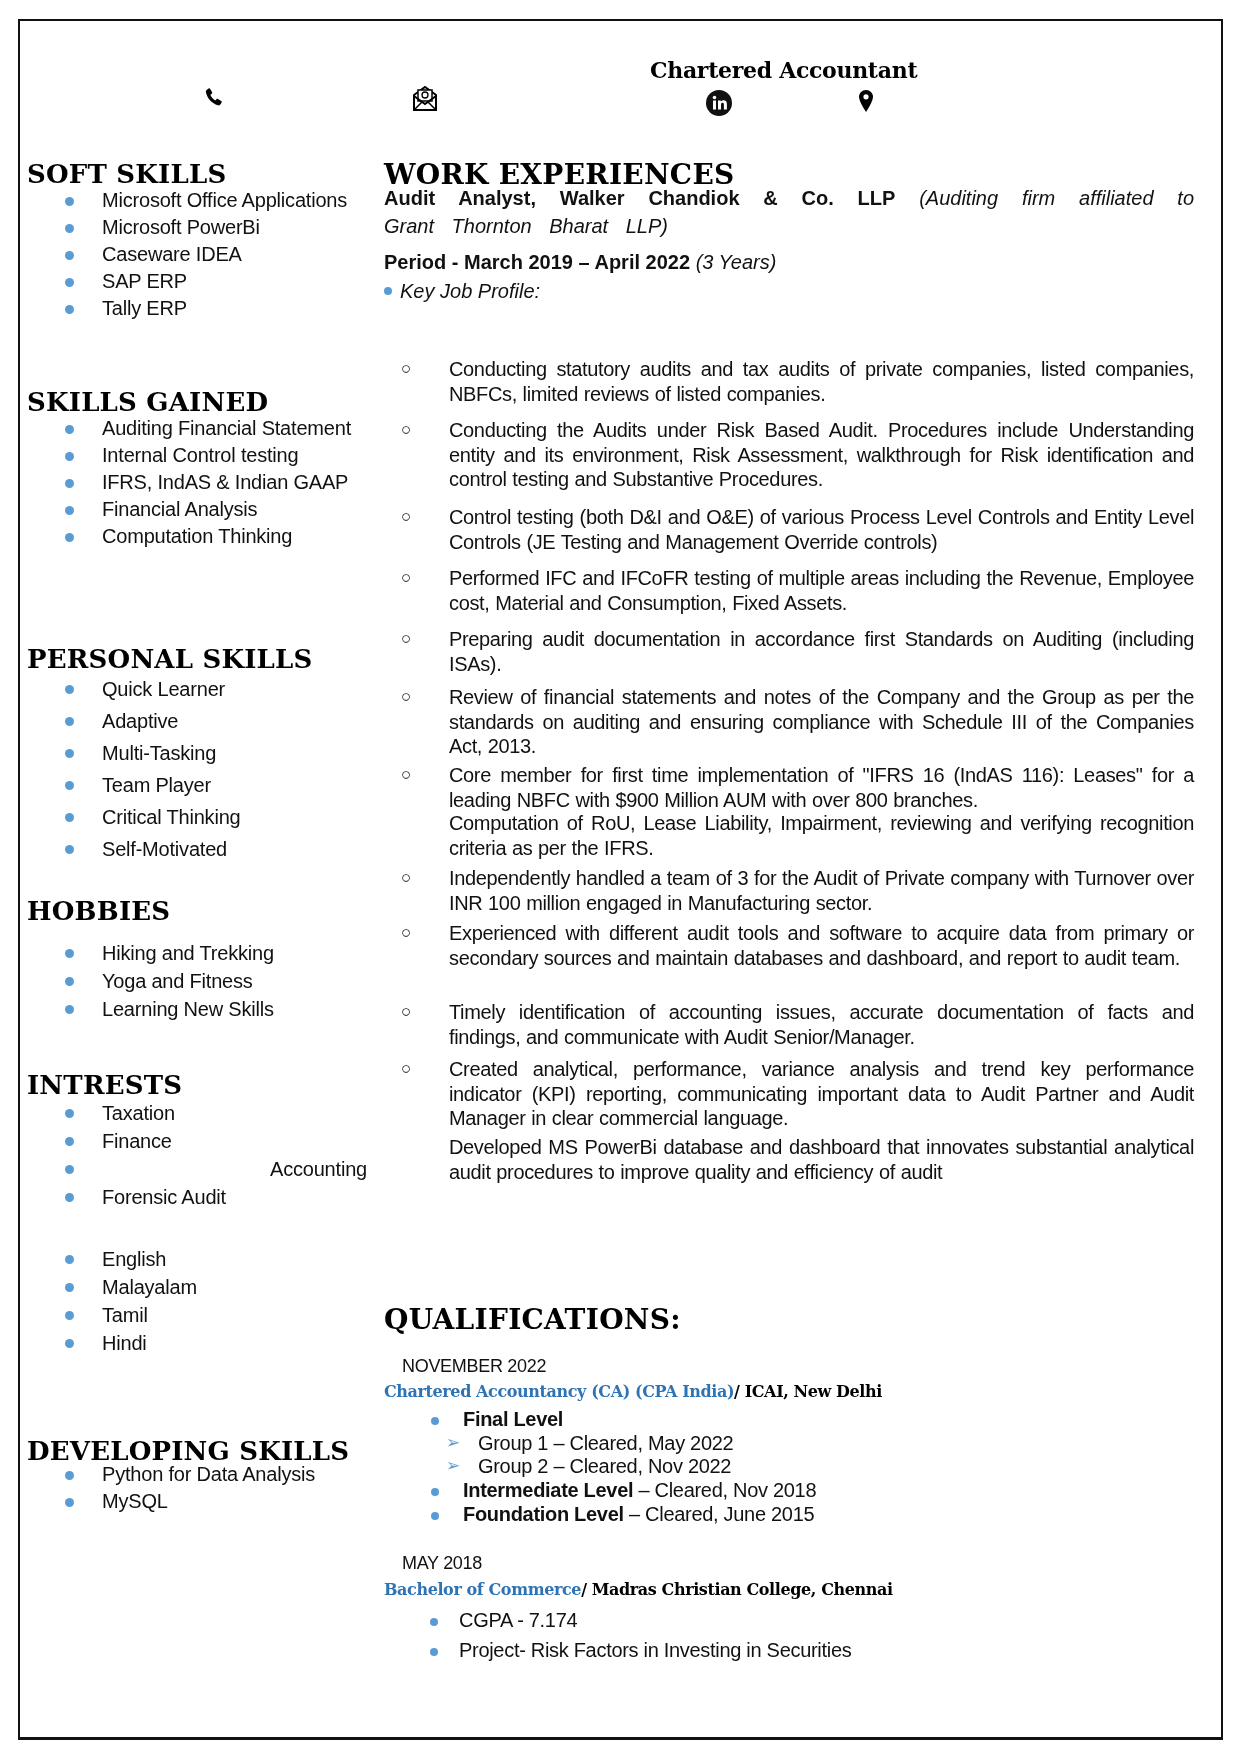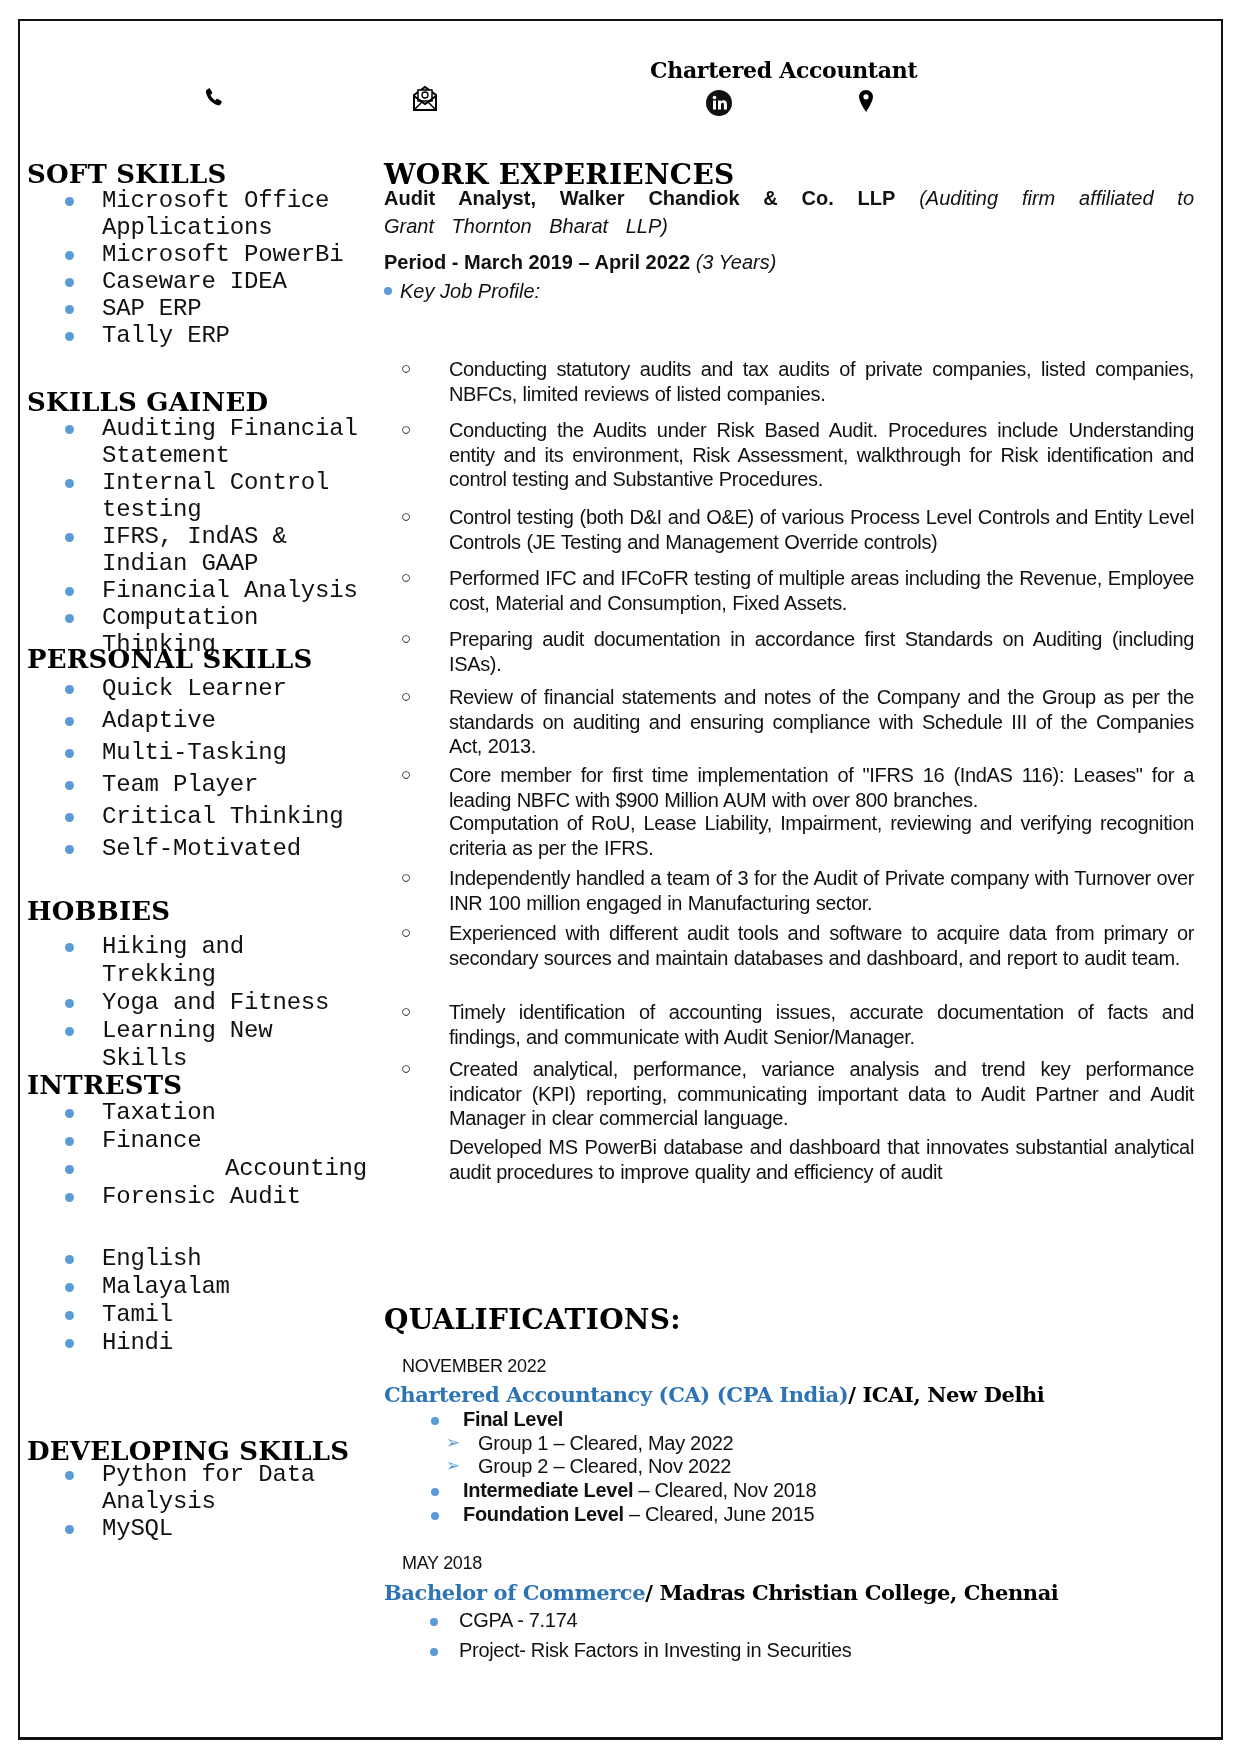--- a/index.html
+++ b/index.html
@@ -22,22 +22,22 @@
   
   .left-col { position: absolute; left: 27px; top: 160px; width: 340px; }
   .side-section { position: absolute; left: 0; width: 340px; }
   .side-heading {
     font-family: "DejaVu Serif", serif; font-weight: 900; font-size: 26px;
     letter-spacing: 0.2px; color: #000; line-height: 28px; height: 28px;
     transform: scaleY(1.03);
   }
   .side-list { list-style: none; margin-top: 0; }
   .side-list li {
-    position: relative; padding-left: 75px; font-family: Liberation Mono, monospace;
-    font-size: 24px; line-height: 27px; color: #111; letter-spacing: -0.2px;
+    position: relative; padding-left: 75px; font-family: Liberation Sans, sans-serif;
+    font-size: 20px; line-height: 27px; color: #111; letter-spacing: -0.2px;
   }
   .side-list li .dot {
     position: absolute; left: 38px; top: 10px; width: 9px; height: 9px; border-radius: 50%;
     background: #5B9BD5;
   }
 
   
   .right-col { position: absolute; left: 384px; top: 160px; width: 810px; }
   .main-heading {
     position: absolute; left: 0; font-family: "DejaVu Serif", serif; font-weight: 900;
@@ -61,21 +61,21 @@
   }
   .key-profile { position: absolute; left: 0; font-size: 20px; font-style: italic; }
   .key-profile .dot {
     display: inline-block; width: 8px; height: 8px; border-radius: 50%; background: #5B9BD5;
     margin-right: 8px; vertical-align: middle; position: relative; top: -2px;
   }
 
   .qual-date { position: absolute; left: 18px; font-size: 18px; letter-spacing: -0.3px; }
   .qual-title {
     position: absolute; left: 0; font-family: "DejaVu Serif", serif; font-weight: bold;
-    font-size: 21px; white-space: nowrap; letter-spacing: -0.4px;
+    font-size: 16px; white-space: nowrap; letter-spacing: -0.4px;
   }
   .qual-title .blue { color: #2E74B5; }
   .qual-title .black { color: #000; }
   .qual-item { position: absolute; font-size: 20px; white-space: nowrap; letter-spacing: -0.3px; }
   .qual-item .dot {
     position: absolute; left: -32px; top: 9px; width: 8px; height: 8px; border-radius: 50%; background: #5B9BD5;
   }
   .qual-item .arrow { position: absolute; left: -32px; top: 0; color: #5B9BD5; font-size: 17px; }
   .qual-item b { font-weight: bold; }
 </style>
@@ -146,21 +146,21 @@
       <li style="line-height:32px;"><span class="dot" style="top:12px;"></span><span>Adaptive</span></li>
       <li style="line-height:32px;"><span class="dot" style="top:12px;"></span><span>Multi-Tasking</span></li>
       <li style="line-height:32px;"><span class="dot" style="top:12px;"></span><span>Team Player</span></li>
       <li style="line-height:32px;"><span class="dot" style="top:12px;"></span><span>Critical Thinking</span></li>
       <li style="line-height:32px;"><span class="dot" style="top:12px;"></span><span>Self-Motivated</span></li>
     </ul>
   </div>
 
   <div class="side-section" style="top:737px;">
     <div class="side-heading">HOBBIES</div>
-    <ul class="side-list" style="margin-top:8px;">
+    <ul class="side-list" style="margin-top:14px;">
       <li style="line-height:28px;"><span class="dot"></span><span>Hiking and Trekking</span></li>
       <li style="line-height:28px;"><span class="dot"></span><span>Yoga and Fitness</span></li>
       <li style="line-height:28px;"><span class="dot"></span><span>Learning New Skills</span></li>
     </ul>
   </div>
 
   <div class="side-section" style="top:911px;">
     <div class="side-heading">INTRESTS</div>
     <ul class="side-list" style="margin-top:0px;">
       <li style="line-height:28px;"><span class="dot"></span><span>Taxation</span></li>

